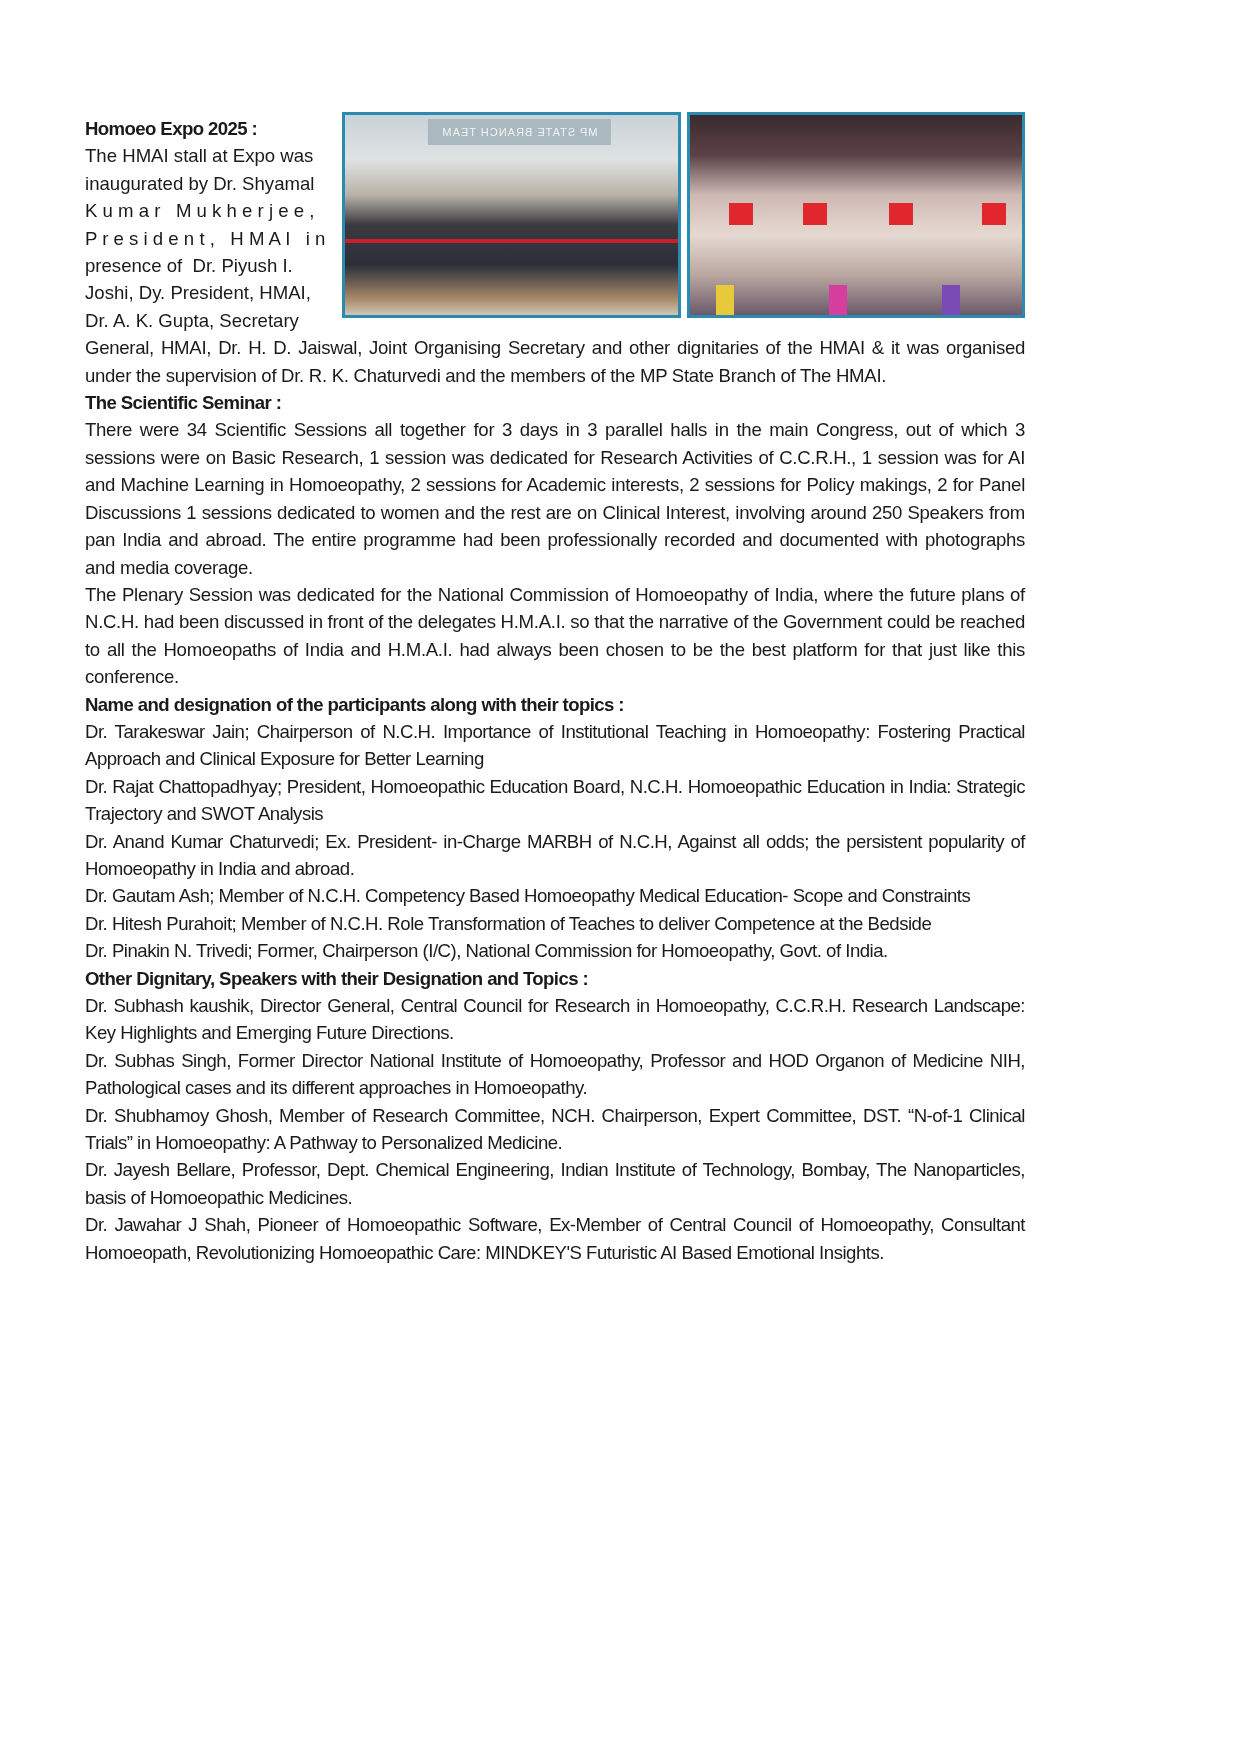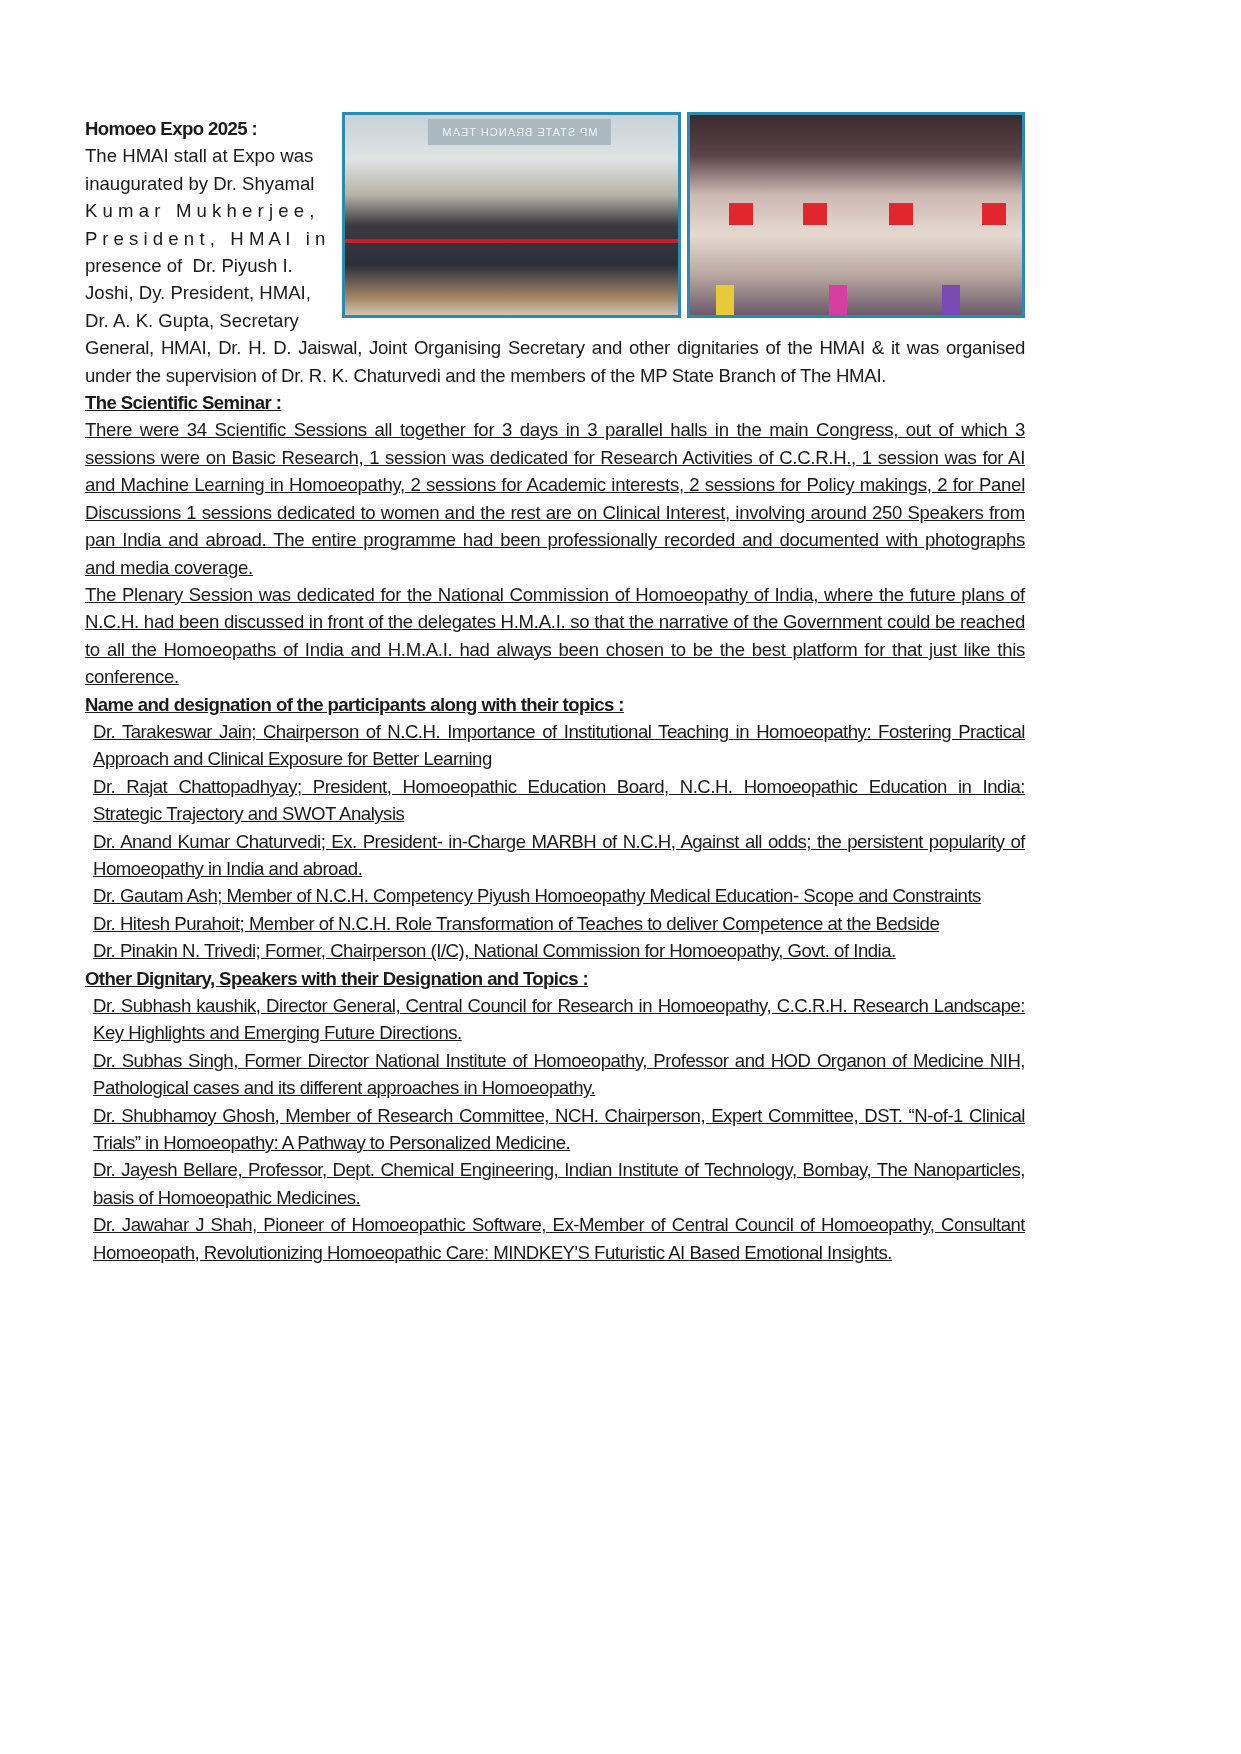--- a/index.html
+++ b/index.html
@@ -23,22 +23,22 @@
     .photo-1 { background: linear-gradient(180deg, #c9d2d6 0%, #dfe3e4 22%, #b8b2a7 40%, #3b3a40 55%, #2c2f3a 75%, #a88a6a 92%, #cfc6b6 100%); }
     .photo-2 { background: linear-gradient(180deg, #3a2a2e 0%, #5a4248 20%, #cdb8b2 40%, #e6d9d2 60%, #b9a7a0 80%, #6b5a6a 100%); }
     .banner {
       position: absolute; left: 25%; top: 4px; width: 55%; height: 26px; background: #aab8bf;
       color: #f2f4f5; font-size: 11px; text-align: center; line-height: 26px; letter-spacing: 1px;
       transform: scaleX(-1);
     }
     .ribbon { position: absolute; left: 0; right: 0; top: 62%; height: 4px; background: #c8202a; }
     .folder { position: absolute; width: 24px; height: 22px; background: #e2262e; top: 44%; }
     .flower { position: absolute; bottom: 0; width: 18px; height: 30px; }
-    .section { margin: 0; text-decoration: underline; }
-    .entry { text-align: justify; letter-spacing: -0.5px; margin-left: 8px; }
+    .section { margin: 0; }
+    .entry { text-align: justify; letter-spacing: -0.5px; }
     .clear { clear: both; }
   </style>
 </head>
 <body>
 
 <div class="page">
 
   <div class="intro-wrap">
     <div class="photos">
       <div class="photo photo-1">
@@ -75,21 +75,21 @@
 
   <div class="section">
     <div class="para">The Plenary Session was dedicated for the National Commission of Homoeopathy of India, where the future plans of N.C.H. had been discussed in front of the delegates H.M.A.I. so that the narrative of the Government could be reached to all the Homoeopaths of India and H.M.A.I. had always been chosen to be the best platform for that just like this conference.</div>
   </div>
 
   <div class="section">
     <div class="heading">Name and designation of the participants along with their topics :</div>
     <div class="entry">Dr. Tarakeswar Jain; Chairperson of N.C.H. Importance of Institutional Teaching in Homoeopathy: Fostering Practical Approach and Clinical Exposure for Better Learning</div>
     <div class="entry">Dr. Rajat Chattopadhyay; President, Homoeopathic Education Board, N.C.H. Homoeopathic Education in India: Strategic Trajectory and SWOT Analysis</div>
     <div class="entry">Dr. Anand Kumar Chaturvedi; Ex. President- in-Charge MARBH of N.C.H, Against all odds; the persistent popularity of Homoeopathy in India and abroad.</div>
-    <div class="entry tight">Dr. Gautam Ash; Member of N.C.H. Competency Piyush Homoeopathy Medical Education- Scope and Constraints</div>
+    <div class="entry tight">Dr. Gautam Ash; Member of N.C.H. Competency Based Homoeopathy Medical Education- Scope and Constraints</div>
     <div class="entry tight">Dr. Hitesh Purahoit; Member of N.C.H. Role Transformation of Teaches to deliver Competence at the Bedside</div>
     <div class="entry tight">Dr. Pinakin N. Trivedi; Former, Chairperson (I/C), National Commission for Homoeopathy, Govt. of India.</div>
   </div>
 
   <div class="section">
     <div class="heading">Other Dignitary, Speakers with their Designation and Topics :</div>
     <div class="entry">Dr. Subhash kaushik, Director General, Central Council for Research in Homoeopathy, C.C.R.H. Research Landscape: Key Highlights and Emerging Future Directions.</div>
     <div class="entry">Dr. Subhas Singh, Former Director National Institute of Homoeopathy, Professor and HOD Organon of Medicine NIH, Pathological cases and its different approaches in Homoeopathy.</div>
     <div class="entry">Dr. Shubhamoy Ghosh, Member of Research Committee, NCH. Chairperson, Expert Committee, DST. “N-of-1 Clinical Trials” in Homoeopathy: A Pathway to Personalized Medicine.</div>
     <div class="entry">Dr. Jayesh Bellare, Professor, Dept. Chemical Engineering, Indian Institute of Technology, Bombay, The Nanoparticles, basis of Homoeopathic Medicines.</div>

